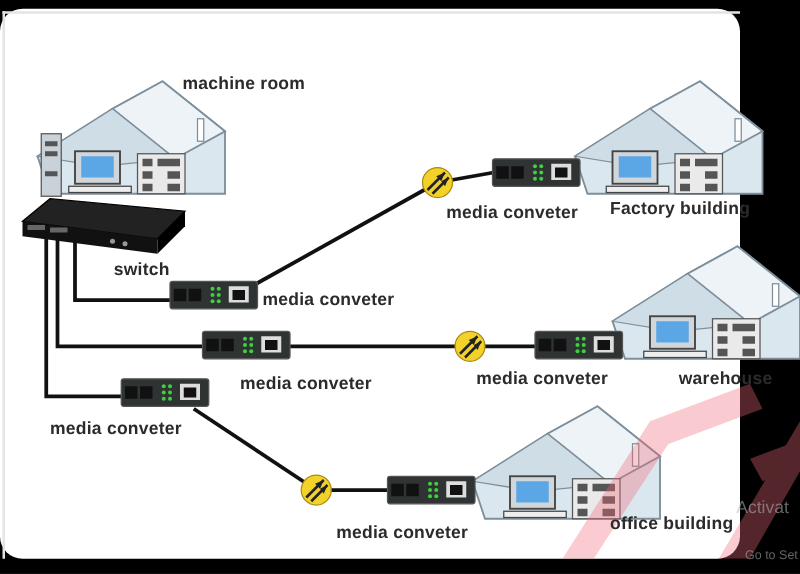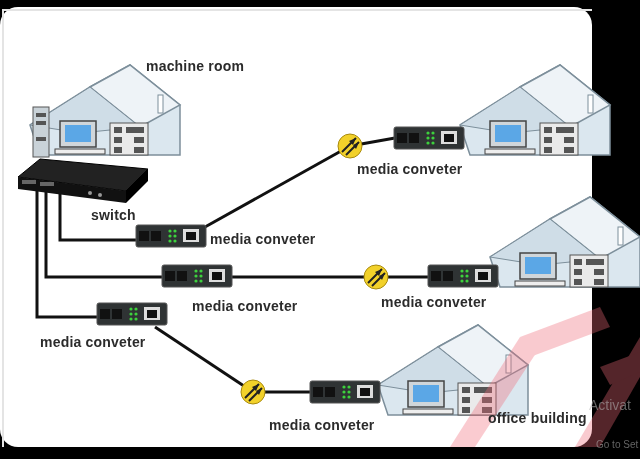--- a/index.html
+++ b/index.html
@@ -104,22 +104,24 @@
       <polygon points="450,440 520,330 540,340 475,440" fill="#f06a78"></polygon>
       <polygon points="520,330 600,300 610,320 530,350" fill="#f06a78"></polygon>
       <polygon points="575,440 640,330 640,370 600,440" fill="#f06a78"></polygon>
       <polygon points="600,360 640,345 640,365 610,378" fill="#f06a78"></polygon>
     </g>
   </svg>
 
   <div class="lbl" style="left:146px;top:51px;">machine room</div>
   <div class="lbl" style="left:75px;top:200px;margin-left:16px;">switch</div>
   <div class="lbl" style="left:357px;top:154px;">media conveter</div>
+  <div class="lbl" style="left:488px;top:151px;">Factory building</div>
   <div class="lbl" style="left:210px;top:224px;">media conveter</div>
   <div class="lbl" style="left:192px;top:291px;">media conveter</div>
   <div class="lbl" style="left:381px;top:287px;">media conveter</div>
+  <div class="lbl" style="left:543px;top:287px;">warehouse</div>
   <div class="lbl" style="left:40px;top:327px;">media conveter</div>
   <div class="lbl" style="left:269px;top:410px;">media conveter</div>
   <div class="lbl" style="left:488px;top:403px;">office building</div>
 
   <div class="wm" style="left:589px;top:390px;font-size:14px;text-align:right;">Activat</div>
   <div class="wm" style="left:596px;top:432px;font-size:10px;">Go to Set</div>
 </div>
 
 </body></html>

